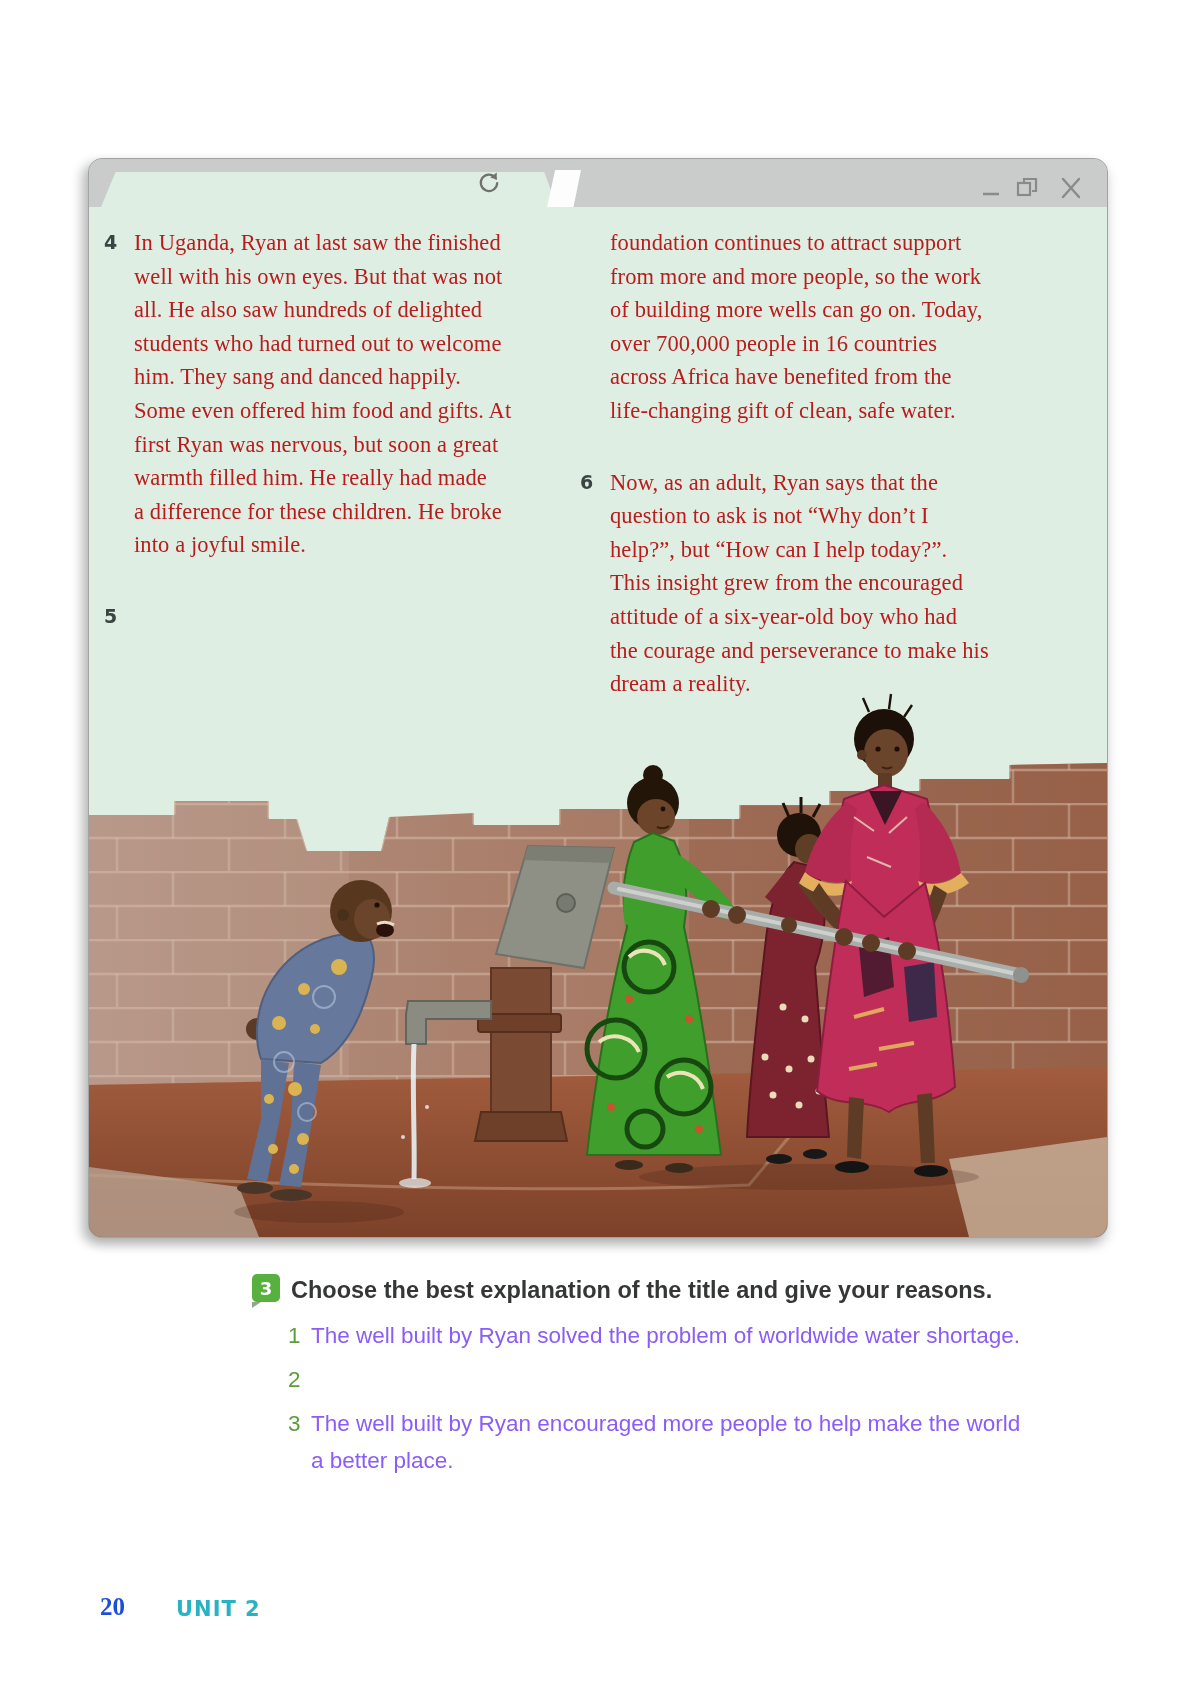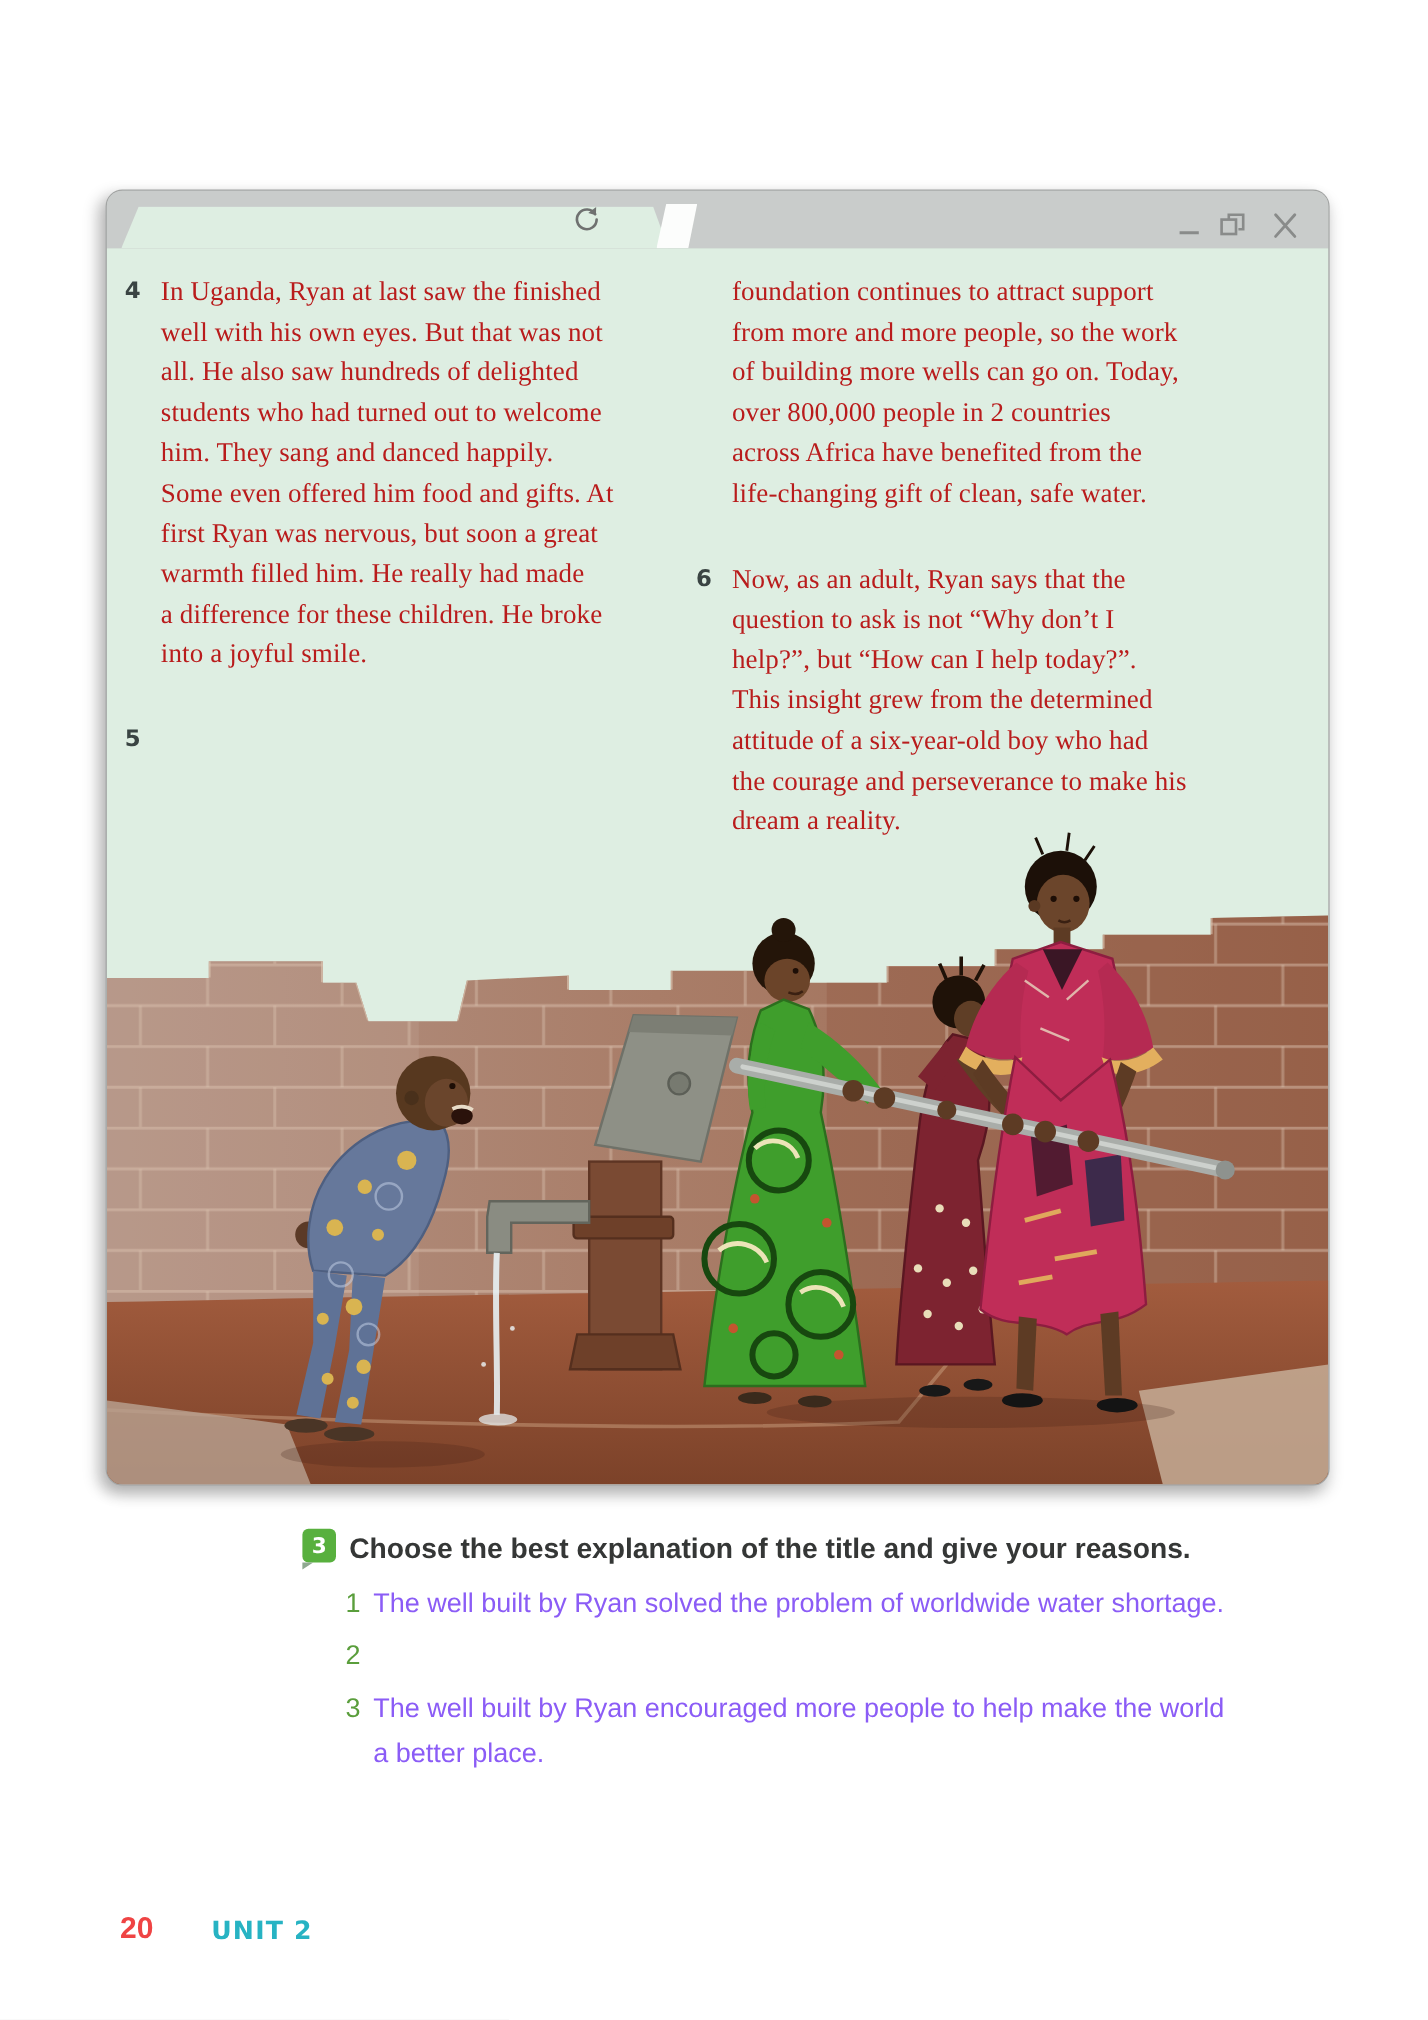--- a/index.html
+++ b/index.html
@@ -42,22 +42,22 @@
          display:flex;align-items:center;justify-content:center;flex:0 0 28px;}
   .badge::after{content:"";position:absolute;left:0px;bottom:-6px;width:0;height:0;
                 border-top:6px solid #8fa890;border-right:9px solid transparent;}
   .ex-title{margin-left:11px;font-size:23.5px;font-weight:bold;color:#353736;line-height:30px;padding-top:1px;}
   .options{margin-left:36px;margin-top:12px;}
   .optrow{display:flex;margin-bottom:7px;}
   .onum{width:23px;flex:0 0 23px;color:#5a9e3c;font-size:22.5px;line-height:37px;}
   .otext{font-size:22.5px;line-height:37px;color:#8b5cf6;white-space:pre;}
 
   
-  .footer-page{position:absolute;left:100px;top:1593px;font-family:Liberation Sans, sans-serif;
-               font-weight:bold;font-size:25px;color:#ef4444;}
+  .footer-page{position:absolute;left:100px;top:1593px;font-family:Liberation Serif, serif;
+               font-weight:bold;font-size:25px;color:#1d4ed8;}
   .footer-unit{position:absolute;left:176px;top:1597px;font-family:"DejaVu Sans",sans-serif;
                font-weight:bold;font-size:21px;letter-spacing:1px;color:#27b3c3;}
 </style>
 </head>
 <body>
 
 <div class="page">
 
   <div class="window">
 
@@ -100,30 +100,30 @@
         <div class="pblock">
           <div class="pnum">5</div>
         </div>
       </div>
       <div class="col right">
         <div class="pblock">
           <div class="pnum"></div>
           <div class="ptext">foundation continues to attract support
 from more and more people, so the work
 of building more wells can go on. Today,
-over 800,000 people in 2 countries
+over 700,000 people in 16 countries
 across Africa have benefited from the
 life-changing gift of clean, safe water.</div>
         </div>
         <div class="pblock">
           <div class="pnum">6</div>
           <div class="ptext">Now, as an adult, Ryan says that the
 question to ask is not “Why don’t I
 help?”, but “How can I help today?”.
-This insight grew from the determined
+This insight grew from the encouraged
 attitude of a six-year-old boy who had
 the courage and perseverance to make his
 dream a reality.</div>
         </div>
       </div>
     </div>
 
     <svg class="photo-svg" viewBox="0 0 1018 570" role="img" aria-label="Four children in colourful patterned clothes at a hand water pump in front of a mud-brick wall: a laughing boy bends toward the spout where water pours out, while three girls push the long pump handle.">
       <defs>
         <linearGradient id="wallGrad" x1="0" y1="0" x2="1" y2="0">

